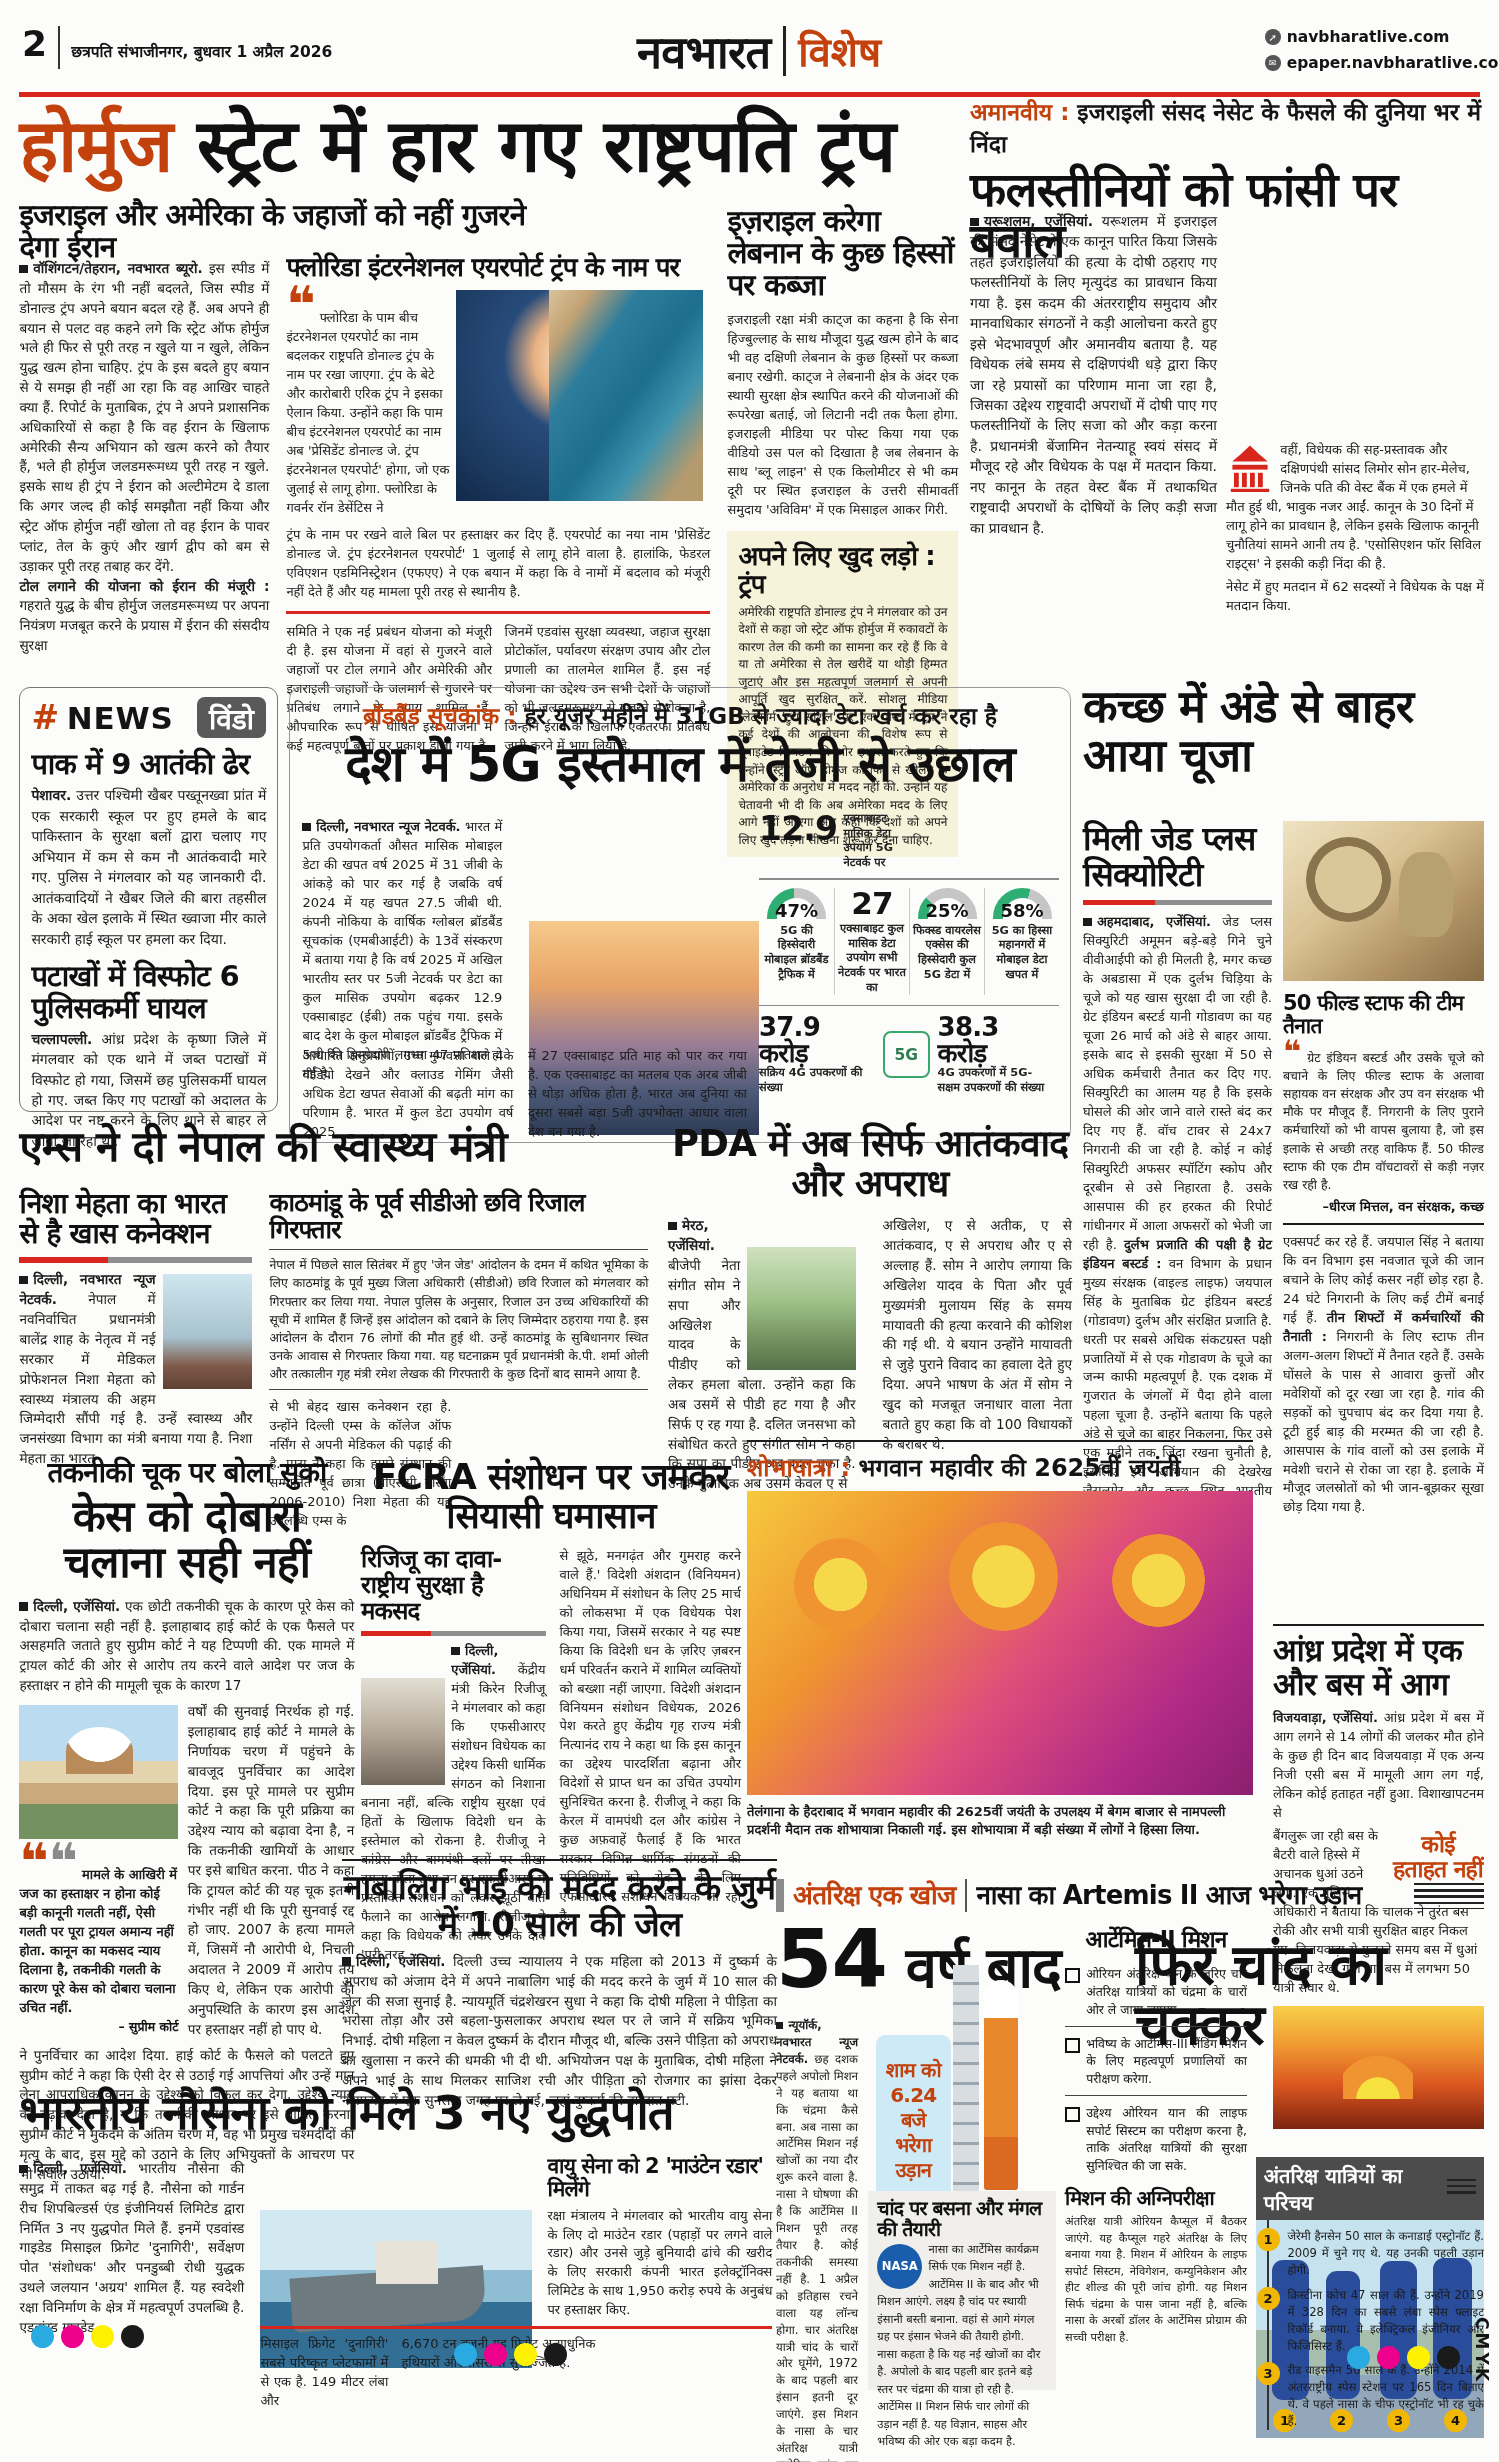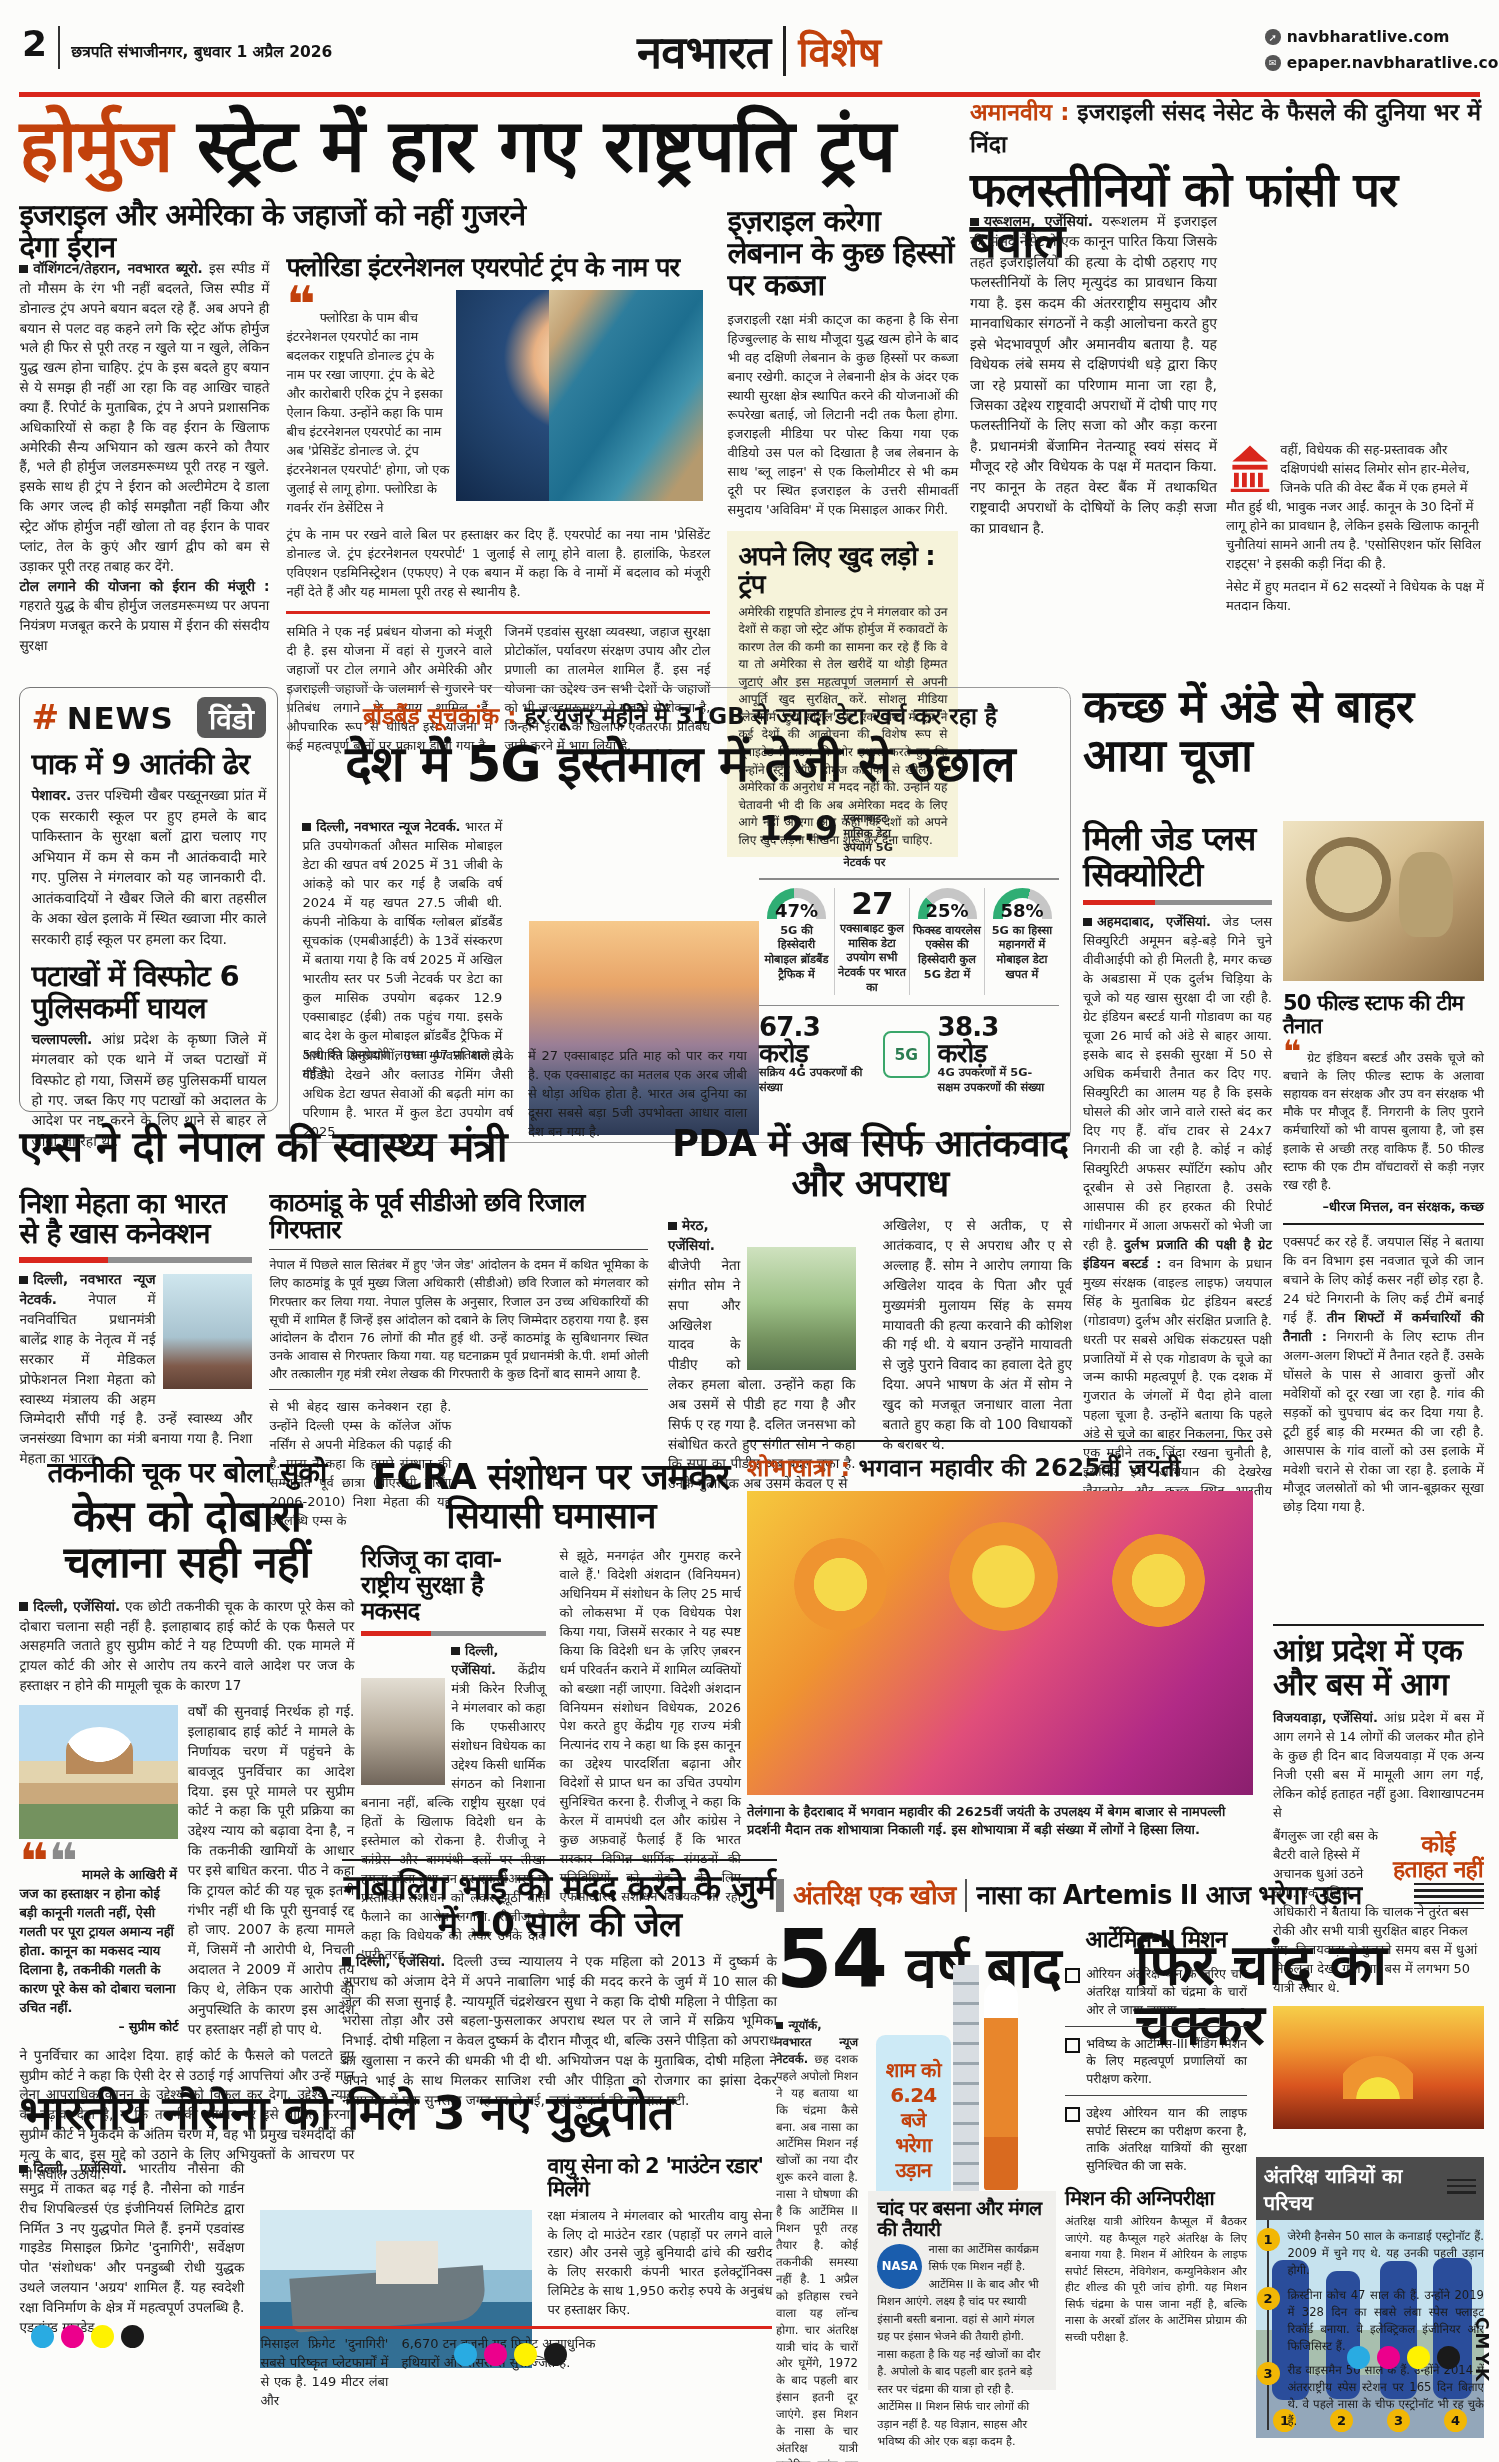--- a/index.html
+++ b/index.html
@@ -194,21 +194,21 @@
       <div class="vline" style="width:75px;text-align:center;padding:0 3.1px;box-sizing:border-box;">
         <div class="gauge" style="background: conic-gradient(from -90deg at 50% 100%, rgb(47, 174, 116) 0deg, rgb(47, 174, 116) 0.29turn, rgb(198, 198, 198) 0.29turn, rgb(198, 198, 198) 0.5turn, transparent 0.5turn);">
             <span class="gv">58%</span>
           </div>
         <div class="stat-lbl" style="margin-top:4.7px;">5G का हिस्सा महानगरों में मोबाइल डेटा खपत में</div>
       </div>
     </div>
     <div class="rule-thin" style="margin:9.3px 0 7.8px 0;"></div>
     <div style="display:flex;align-items:center;gap:7.8px;">
       <div style="width:116px;">
-        <div class="stat-num" style="font-size:26px;">67.3 करोड़</div>
+        <div class="stat-num" style="font-size:26px;">37.9 करोड़</div>
         <div class="stat-lbl">सक्रिय 4G उपकरणों की संख्या</div>
       </div>
       <div style="width:43px;height:43px;border:2.3px solid #3aa66a;border-radius:7.8px;display:flex;align-items:center;justify-content:center;font-weight:700;font-size:15.5px;color:#2c7d52;">5G</div>
       <div style="width:116px;">
         <div class="stat-num" style="font-size:26px;">38.3 करोड़</div>
         <div class="stat-lbl">4G उपकरणों में 5G-सक्षम उपकरणों की संख्या</div>
       </div>
     </div>
   </div>
 

